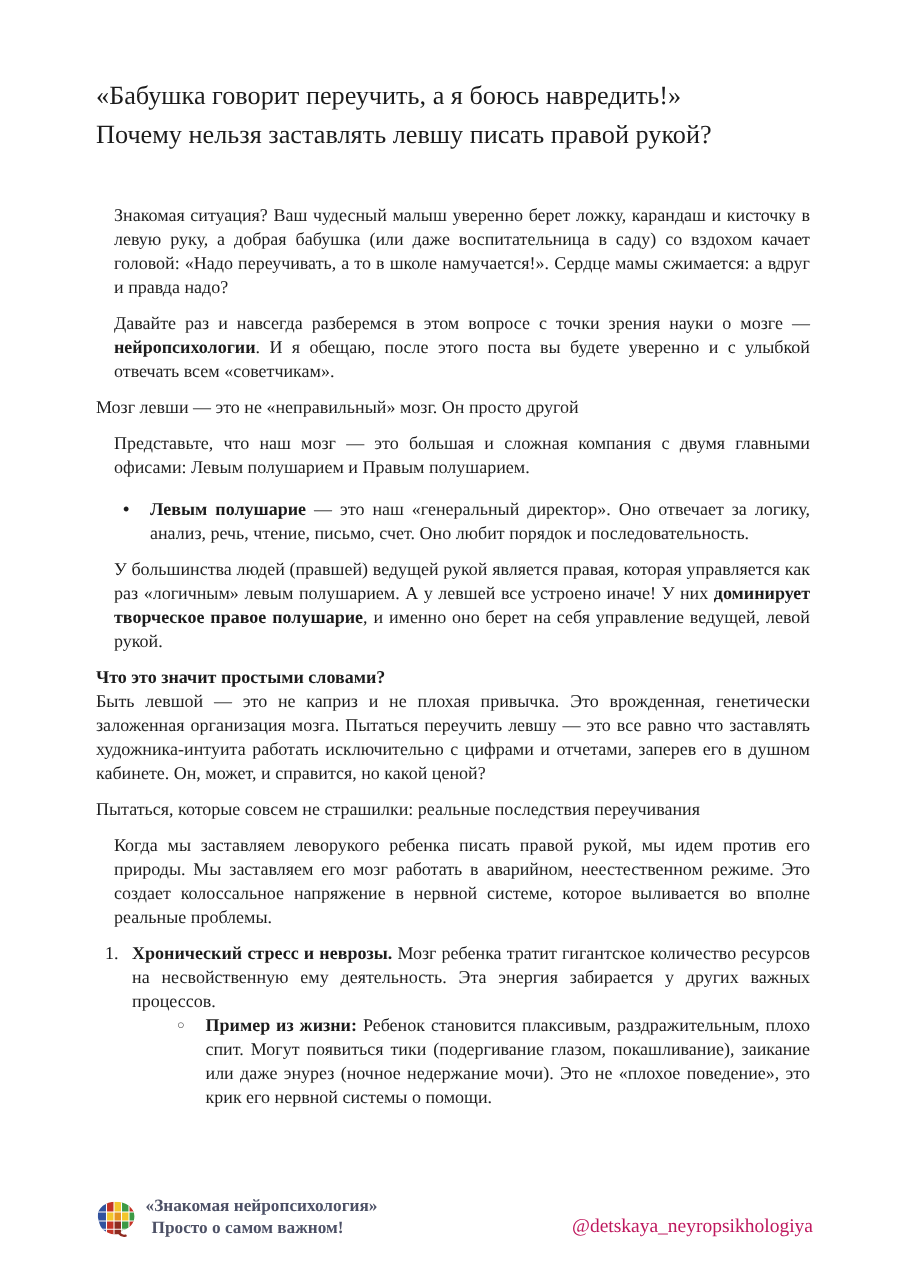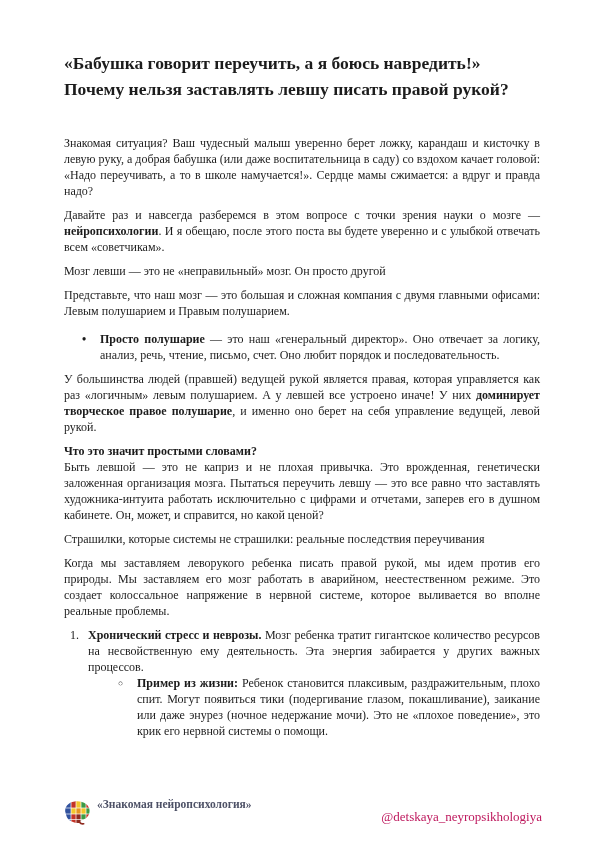--- a/index.html
+++ b/index.html
@@ -12,25 +12,25 @@
     overflow:hidden;
     margin:0 auto;
   }
   .content{
     position:absolute;left:64px;top:0;width:476px;
     padding-top:50px;
     box-sizing:content-box;
   }
   .doc-title{
     margin:0 0 33px 0;
-    font-size:17.5px;line-height:26px;font-weight:bold;
+    font-size:17.5px;line-height:26px;font-weight:normal;
   }
   .doc-title .tline{display:block;white-space:nowrap;}
   .para{
-    margin:0 0 8px 0;
+    margin:0 0 8px 12px;
     font-size:12px;line-height:16px;
     text-align:justify;
   }
   .nomargin{margin:0;}
   .heading{
     margin:0 0 8px 0;
     font-size:12px;line-height:16px;font-weight:normal;
   }
   .heading-bi{
     margin:0;
@@ -93,31 +93,31 @@
 
     <p class="para"><span>Знакомая ситуация? Ваш чудесный малыш уверенно берет ложку, карандаш и кисточку в левую руку, а добрая бабушка (или даже воспитательница в саду) со вздохом качает головой: «Надо переучивать, а то в школе намучается!». Сердце мамы сжимается: а вдруг и правда надо?</span></p>
 
     <p class="para"><span>Давайте раз и навсегда разберемся в этом вопросе с точки зрения науки о мозге — </span><span class="seg-b">нейропсихологии</span><span>. И я обещаю, после этого поста вы будете уверенно и с улыбкой отвечать всем «советчикам».</span></p>
 
     <h2 class="heading">Мозг левши — это не «неправильный» мозг. Он просто другой</h2>
 
     <p class="para"><span>Представьте, что наш мозг — это большая и сложная компания с двумя главными офисами: </span><span class="seg-i">Левым полушарием</span><span> и </span><span class="seg-i">Правым полушарием</span><span>.</span></p>
 
     <ul class="bullets">
-      <li class="bullet-item"><span class="seg-b">Просто полушарие</span><span> — это наш «генеральный директор». Оно отвечает за логику, анализ, речь, чтение, письмо, счет. Оно любит порядок и последовательность.</span></li>
+      <li class="bullet-item"><span class="seg-b">Левым полушарие</span><span> — это наш «генеральный директор». Оно отвечает за логику, анализ, речь, чтение, письмо, счет. Оно любит порядок и последовательность.</span></li>
     </ul>
 
     <p class="para"><span>У большинства людей (правшей) ведущей рукой является правая, которая управляется как раз «логичным» левым полушарием. А у левшей все устроено иначе! У них </span><span class="seg-b">доминирует творческое правое полушарие</span><span>, и именно оно берет на себя управление ведущей, левой рукой.</span></p>
 
     <div class="block">
       <h3 class="heading-bi">Что это значит простыми словами?</h3>
       <p class="para nomargin"><span>Быть левшой — это не каприз и не плохая привычка. Это врожденная, генетически заложенная организация мозга. Пытаться переучить левшу — это все равно что заставлять художника-интуита работать исключительно с цифрами и отчетами, заперев его в душном кабинете. Он, может, и справится, но какой ценой?</span></p>
     </div>
 
-    <h2 class="heading">Страшилки, которые системы не страшилки: реальные последствия переучивания</h2>
+    <h2 class="heading">Пытаться, которые совсем не страшилки: реальные последствия переучивания</h2>
 
     <p class="para"><span>Когда мы заставляем леворукого ребенка писать правой рукой, мы идем против его природы. Мы заставляем его мозг работать в аварийном, неестественном режиме. Это создает колоссальное напряжение в нервной системе, которое выливается во вполне реальные проблемы.</span></p>
 
     <div class="num-item">
       <span class="num-marker">1.</span>
       <p class="para nomargin"><span class="seg-b">Хронический стресс и неврозы.</span><span> Мозг ребенка тратит гигантское количество ресурсов на несвойственную ему деятельность. Эта энергия забирается у других важных процессов.</span></p>
       <div class="sub-item">
         <span class="sub-marker">○</span>
         <p class="para nomargin"><span class="seg-bi">Пример из жизни:</span><span> Ребенок становится плаксивым, раздражительным, плохо спит. Могут появиться </span><span class="seg-i">тики</span><span> (подергивание глазом, покашливание), </span><span class="seg-i">заикание</span><span> или даже </span><span class="seg-i">энурез</span><span> (ночное недержание мочи). Это не «плохое поведение», это крик его нервной системы о помощи.</span></p>
       </div>
@@ -153,16 +153,17 @@
           <line x1="24" y1="3" x2="24" y2="28"></line>
           <line x1="3" y1="11" x2="28" y2="11"></line>
           <line x1="3" y1="17" x2="28" y2="17"></line>
           <line x1="3" y1="22.5" x2="28" y2="22.5"></line>
         </g>
       </g>
       <path d="M17.5,25.2 q1.6,2.2 4.2,1.6" fill="none" stroke="#8f2b20" stroke-width="1.6" stroke-linecap="round"></path>
     </svg>
     <div class="brand">
       <div class="brand-line1">«Знакомая нейропсихология»</div>
+      <div class="brand-line2">Просто о самом важном!</div>
     </div>
     <div class="handle">@detskaya_neyropsikhologiya</div>
   </div>
 </div>
 
 </body></html>

